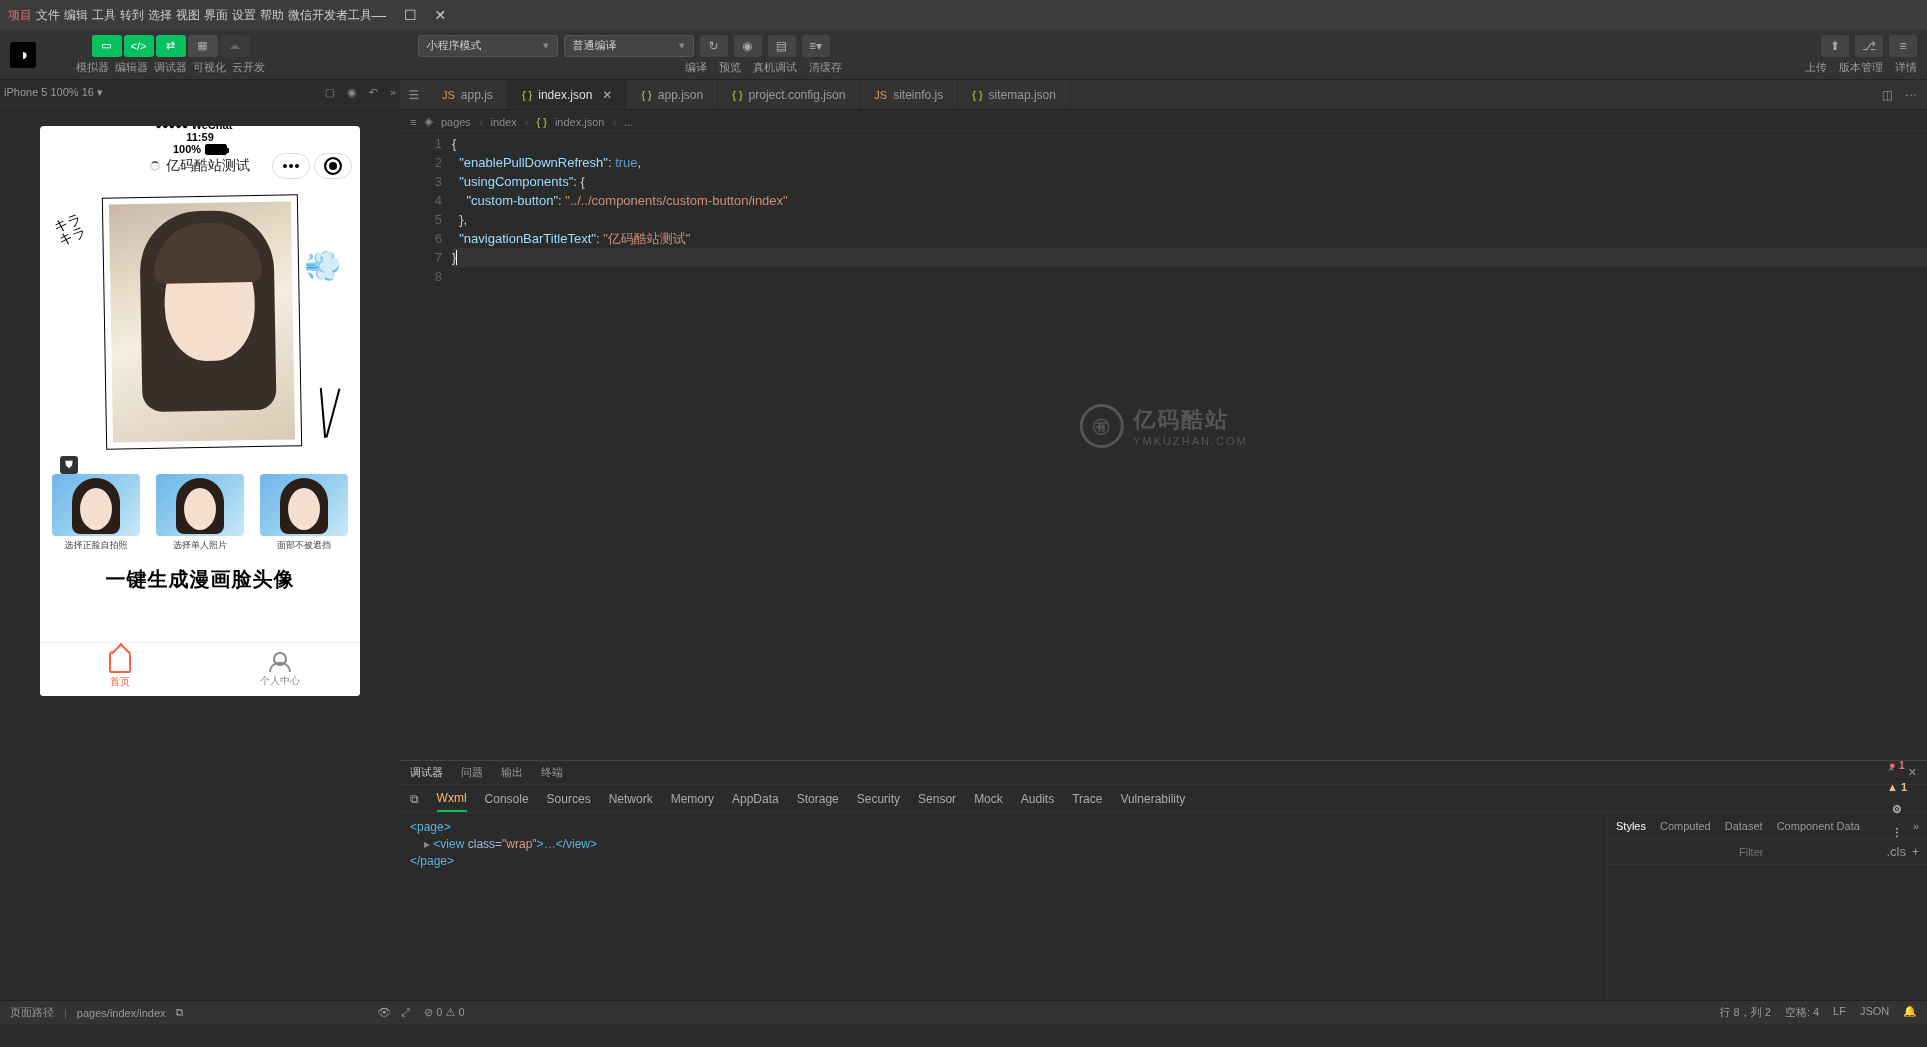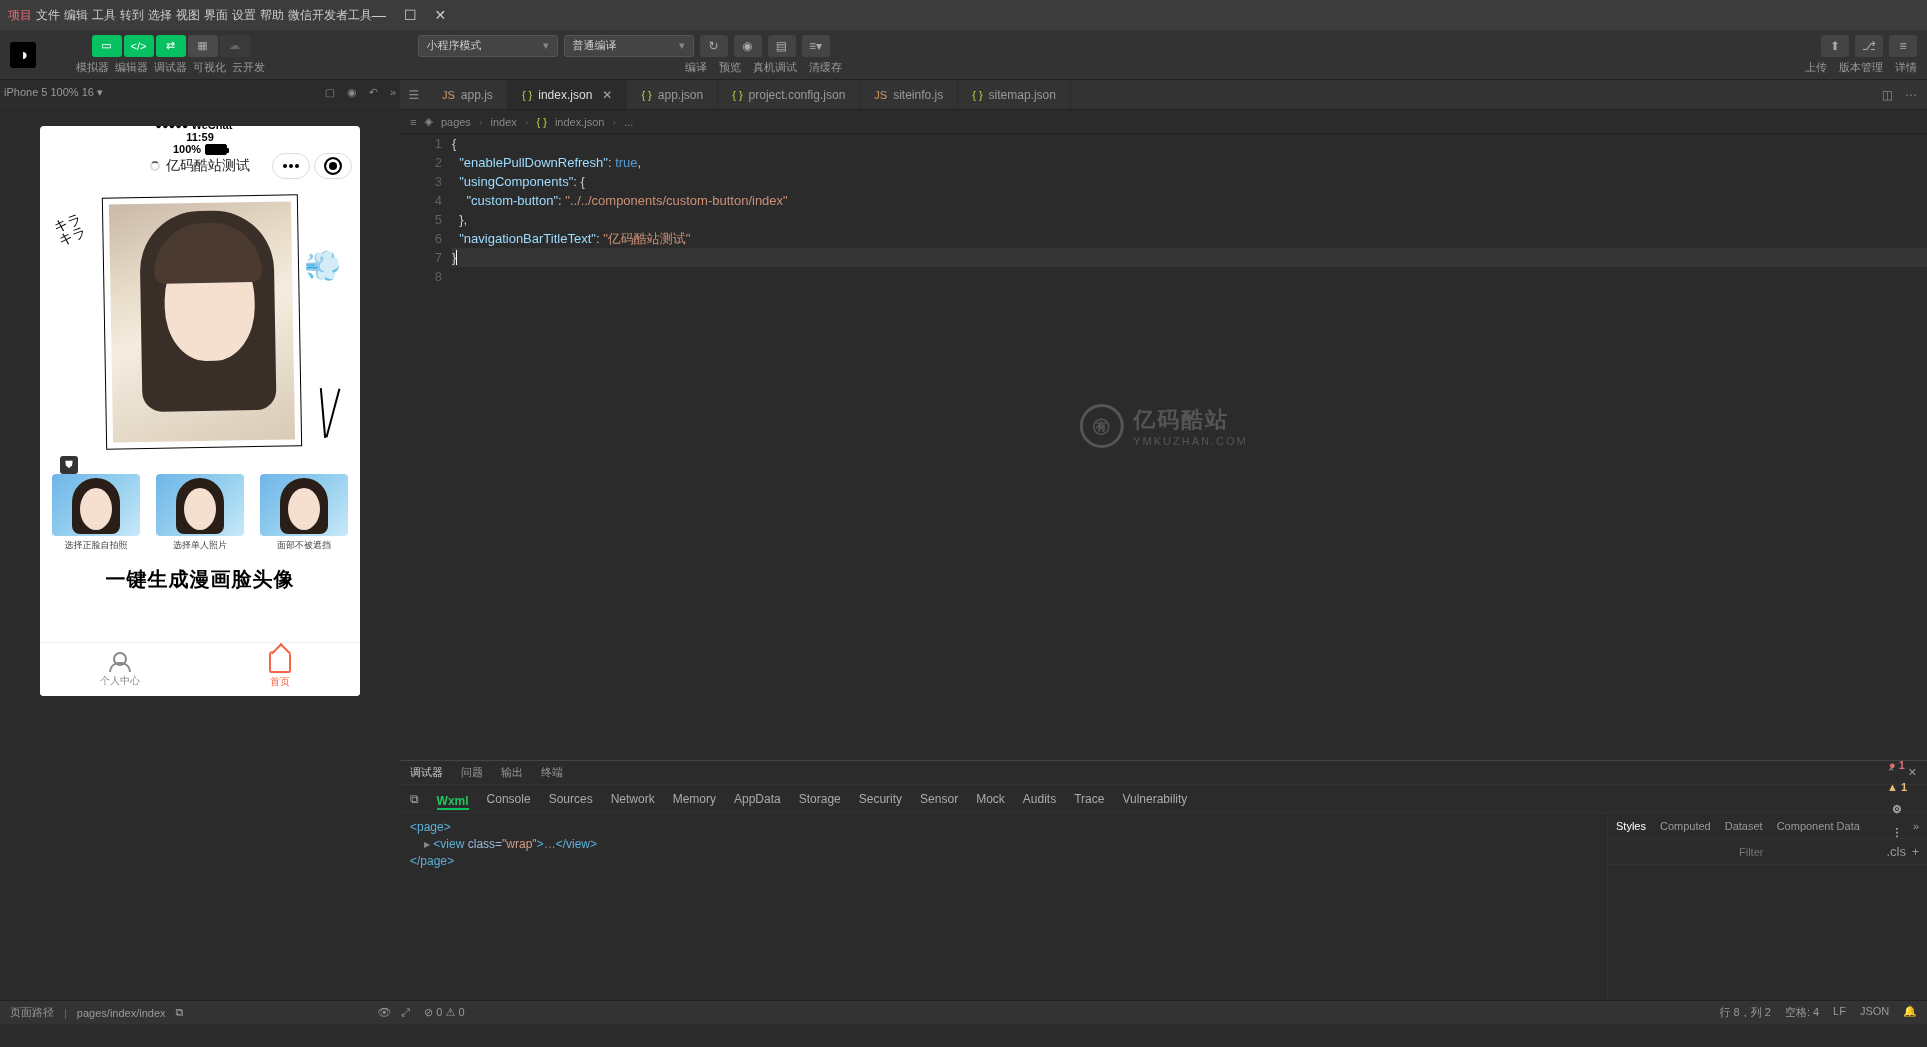--- a/index.html
+++ b/index.html
@@ -110,21 +110,21 @@
 .watermark { position: absolute; left: 50%; top: 270px; transform: translateX(-50%); display: flex; align-items: center; gap: 10px; color: #555; pointer-events: none; }
 .watermark .wm-logo { width: 44px; height: 44px; border: 3px solid #555; border-radius: 50%; display: flex; align-items: center; justify-content: center; font-size: 18px; font-weight: bold; }
 .watermark .wm-text { display: flex; flex-direction: column; }
 .watermark .wm-text .big { font-size: 22px; font-weight: bold; letter-spacing: 2px; }
 .watermark .wm-text .small { font-size: 11px; letter-spacing: 2px; }
 
 .devtools { height: 240px; background: #2b2b2b; border-top: 1px solid #444; display: flex; flex-direction: column; }
 .dt-tabs1 { height: 24px; display: flex; align-items: center; padding: 0 10px; gap: 18px; font-size: 11px; color: #999; border-bottom: 1px solid #333; }
 .dt-tabs1 .right { margin-left: auto; display: flex; gap: 12px; }
 .dt-tabs2 { height: 28px; display: flex; align-items: center; padding: 0 10px; gap: 18px; font-size: 12px; color: #aaa; border-bottom: 1px solid #333; }
-.dt-tabs2 .active { color: #22c55e; border-bottom: 2px solid #07c160; margin-bottom: -6px; font-weight: bold; }
+.dt-tabs2 .active { color: #fdba74; border-bottom: 2px solid #07c160; padding-bottom: 5px; margin-bottom: -6px; }
 .dt-tabs2 .status { margin-left: auto; font-size: 11px; display: flex; gap: 10px; align-items: center; height: auto; }
 .dt-tabs2 .status .err { color: #e06c75; }
 .dt-tabs2 .status .warn { color: #e5c07b; }
 .dt-body { flex: 1; display: flex; }
 .dt-left { flex: 1; padding: 6px 10px; font-family: Consolas, monospace; font-size: 12px; line-height: 17px; }
 .dt-left .tag { color: #5db0d7; }
 .dt-left .attr { color: #9bbbdc; }
 .dt-left .val { color: #d69d85; }
 .dt-left .collapse { color: #888; }
 .dt-left .indent { padding-left: 14px; }
@@ -303,30 +303,30 @@
                 <div class="timage">
                   <div class="thair"></div>
                   <div class="tface"></div>
                 </div>
                 <div class="tlabel">面部不被遮挡</div>
               </div>
           </div>
           <div class="slogan">一键生成漫画脸头像</div>
         </div>
         <div class="tabbar">
+          <div class="tabitem active">
+            <div class="tabicon home-icon"></div>
+            <span>首页</span>
+          </div>
           <div class="tabitem">
             <div style="display:flex;flex-direction:column;align-items:center">
                 <div class="tabicon user-icon"></div>
                 <div class="user-body"></div>
               </div>
             <span>个人中心</span>
-          </div>
-          <div class="tabitem active">
-            <div class="tabicon home-icon"></div>
-            <span>首页</span>
           </div>
         </div>
       </div>
     </div>
   </div>
 
   <div class="editor">
     <div class="tabs">
       <div class="gutter-icon">☰</div>
       <div class="tab">

